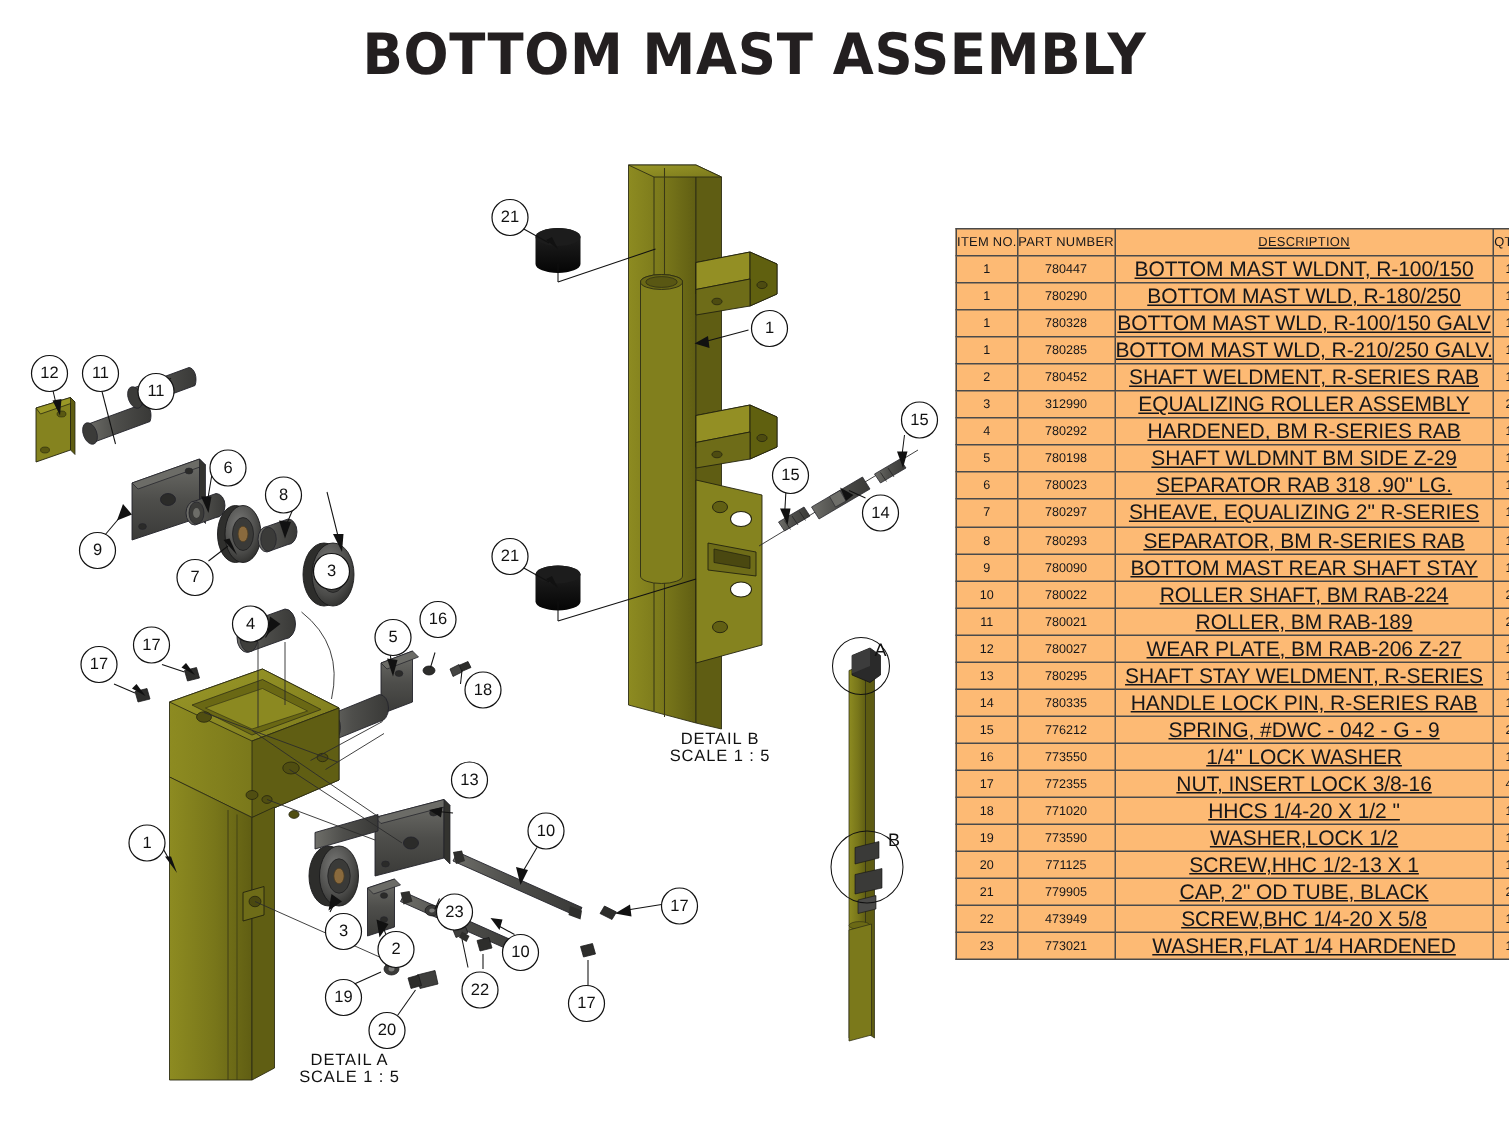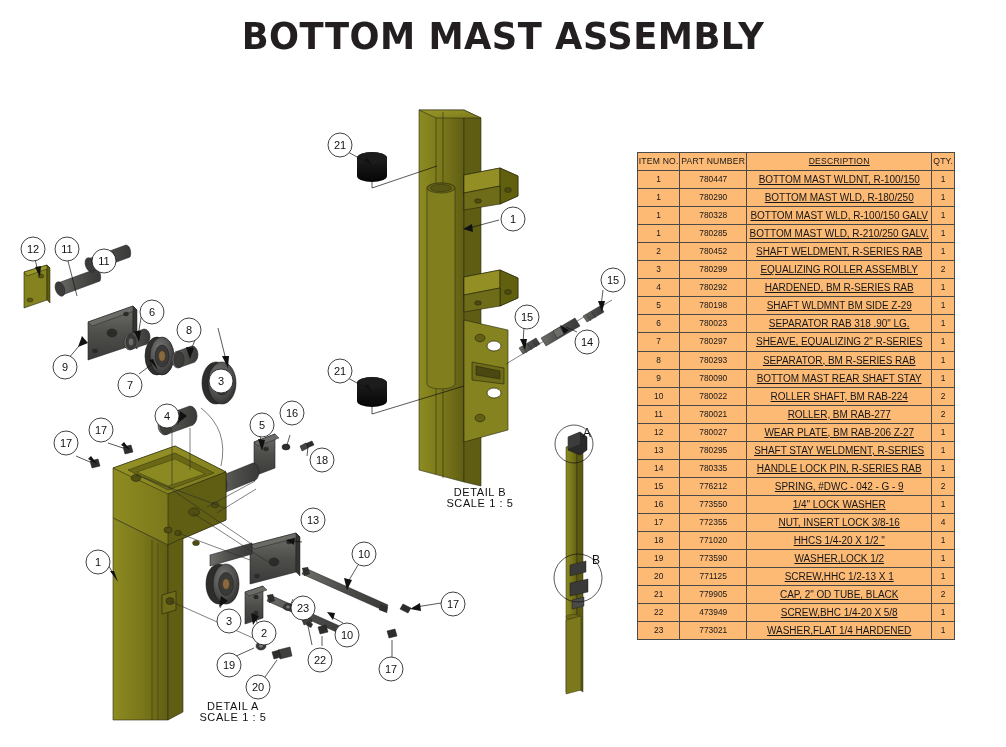--- a/index.html
+++ b/index.html
@@ -48,21 +48,21 @@
     font-weight:normal;
     white-space:nowrap;
     overflow:hidden;
     color:#17171a;
   }
   .bom th{font-size:8.6px;letter-spacing:.2px;}
   .col-item{width:48px;}
   .col-part{width:74px;}
   .col-desc{width:205px;text-decoration:underline;}
   .col-qty{width:30px;}
-  .bom td.desc{font-size:10px;letter-spacing:-.05px;}
+  .bom td.desc{font-size:14px;letter-spacing:-.05px;}
 
   
   #drawing{position:absolute;left:0;top:0;width:1006px;height:747px;}
   .balloon-txt{
     font-family:"Liberation Sans", sans-serif;
     font-size:11px;
     fill:#111;
     text-anchor:middle;
     dominant-baseline:central;
   }
@@ -637,21 +637,21 @@
           <td class="col-qty">1</td>
         </tr>
         <tr>
           <td class="col-item">2</td>
           <td class="col-part">780452</td>
           <td class="col-desc desc">SHAFT WELDMENT, R-SERIES RAB</td>
           <td class="col-qty">1</td>
         </tr>
         <tr>
           <td class="col-item">3</td>
-          <td class="col-part">780299</td>
+          <td class="col-part">312990</td>
           <td class="col-desc desc">EQUALIZING ROLLER ASSEMBLY</td>
           <td class="col-qty">2</td>
         </tr>
         <tr>
           <td class="col-item">4</td>
           <td class="col-part">780292</td>
           <td class="col-desc desc">HARDENED, BM R-SERIES RAB</td>
           <td class="col-qty">1</td>
         </tr>
         <tr>
@@ -686,21 +686,21 @@
         </tr>
         <tr>
           <td class="col-item">10</td>
           <td class="col-part">780022</td>
           <td class="col-desc desc">ROLLER SHAFT, BM RAB-224</td>
           <td class="col-qty">2</td>
         </tr>
         <tr>
           <td class="col-item">11</td>
           <td class="col-part">780021</td>
-          <td class="col-desc desc">ROLLER, BM RAB-277</td>
+          <td class="col-desc desc">ROLLER, BM RAB-189</td>
           <td class="col-qty">2</td>
         </tr>
         <tr>
           <td class="col-item">12</td>
           <td class="col-part">780027</td>
           <td class="col-desc desc">WEAR PLATE, BM RAB-206 Z-27</td>
           <td class="col-qty">1</td>
         </tr>
         <tr>
           <td class="col-item">13</td>

